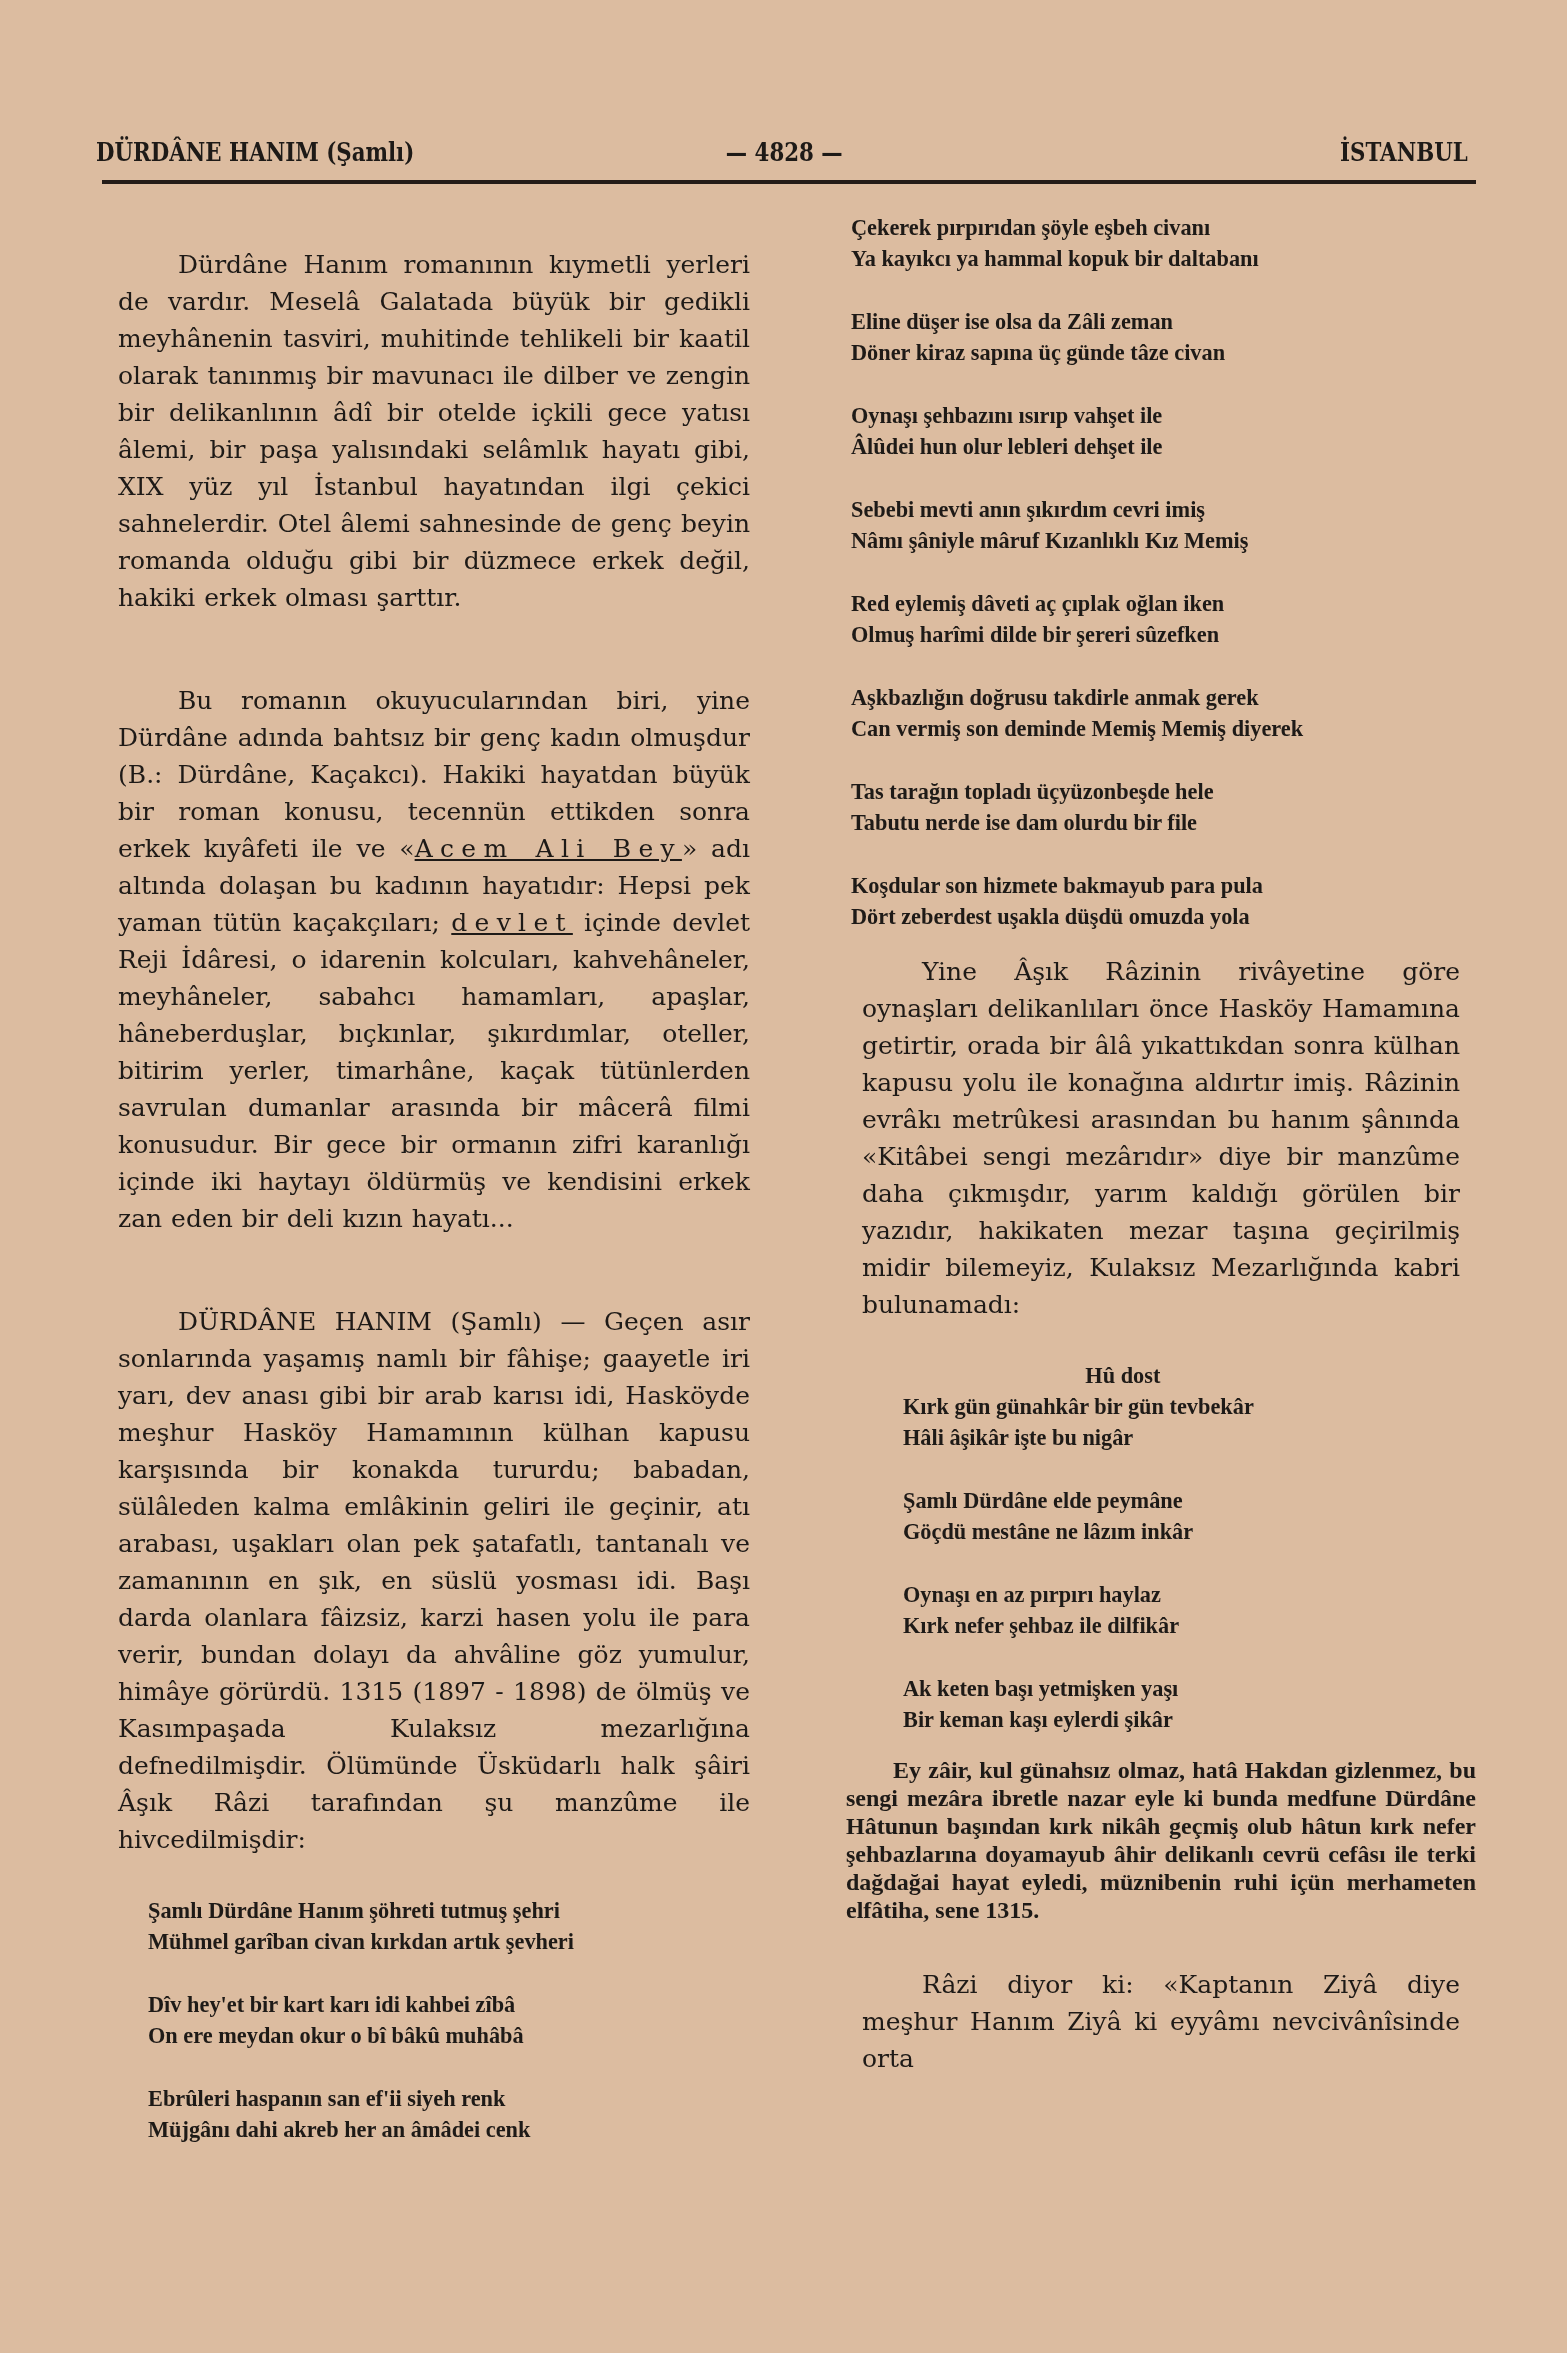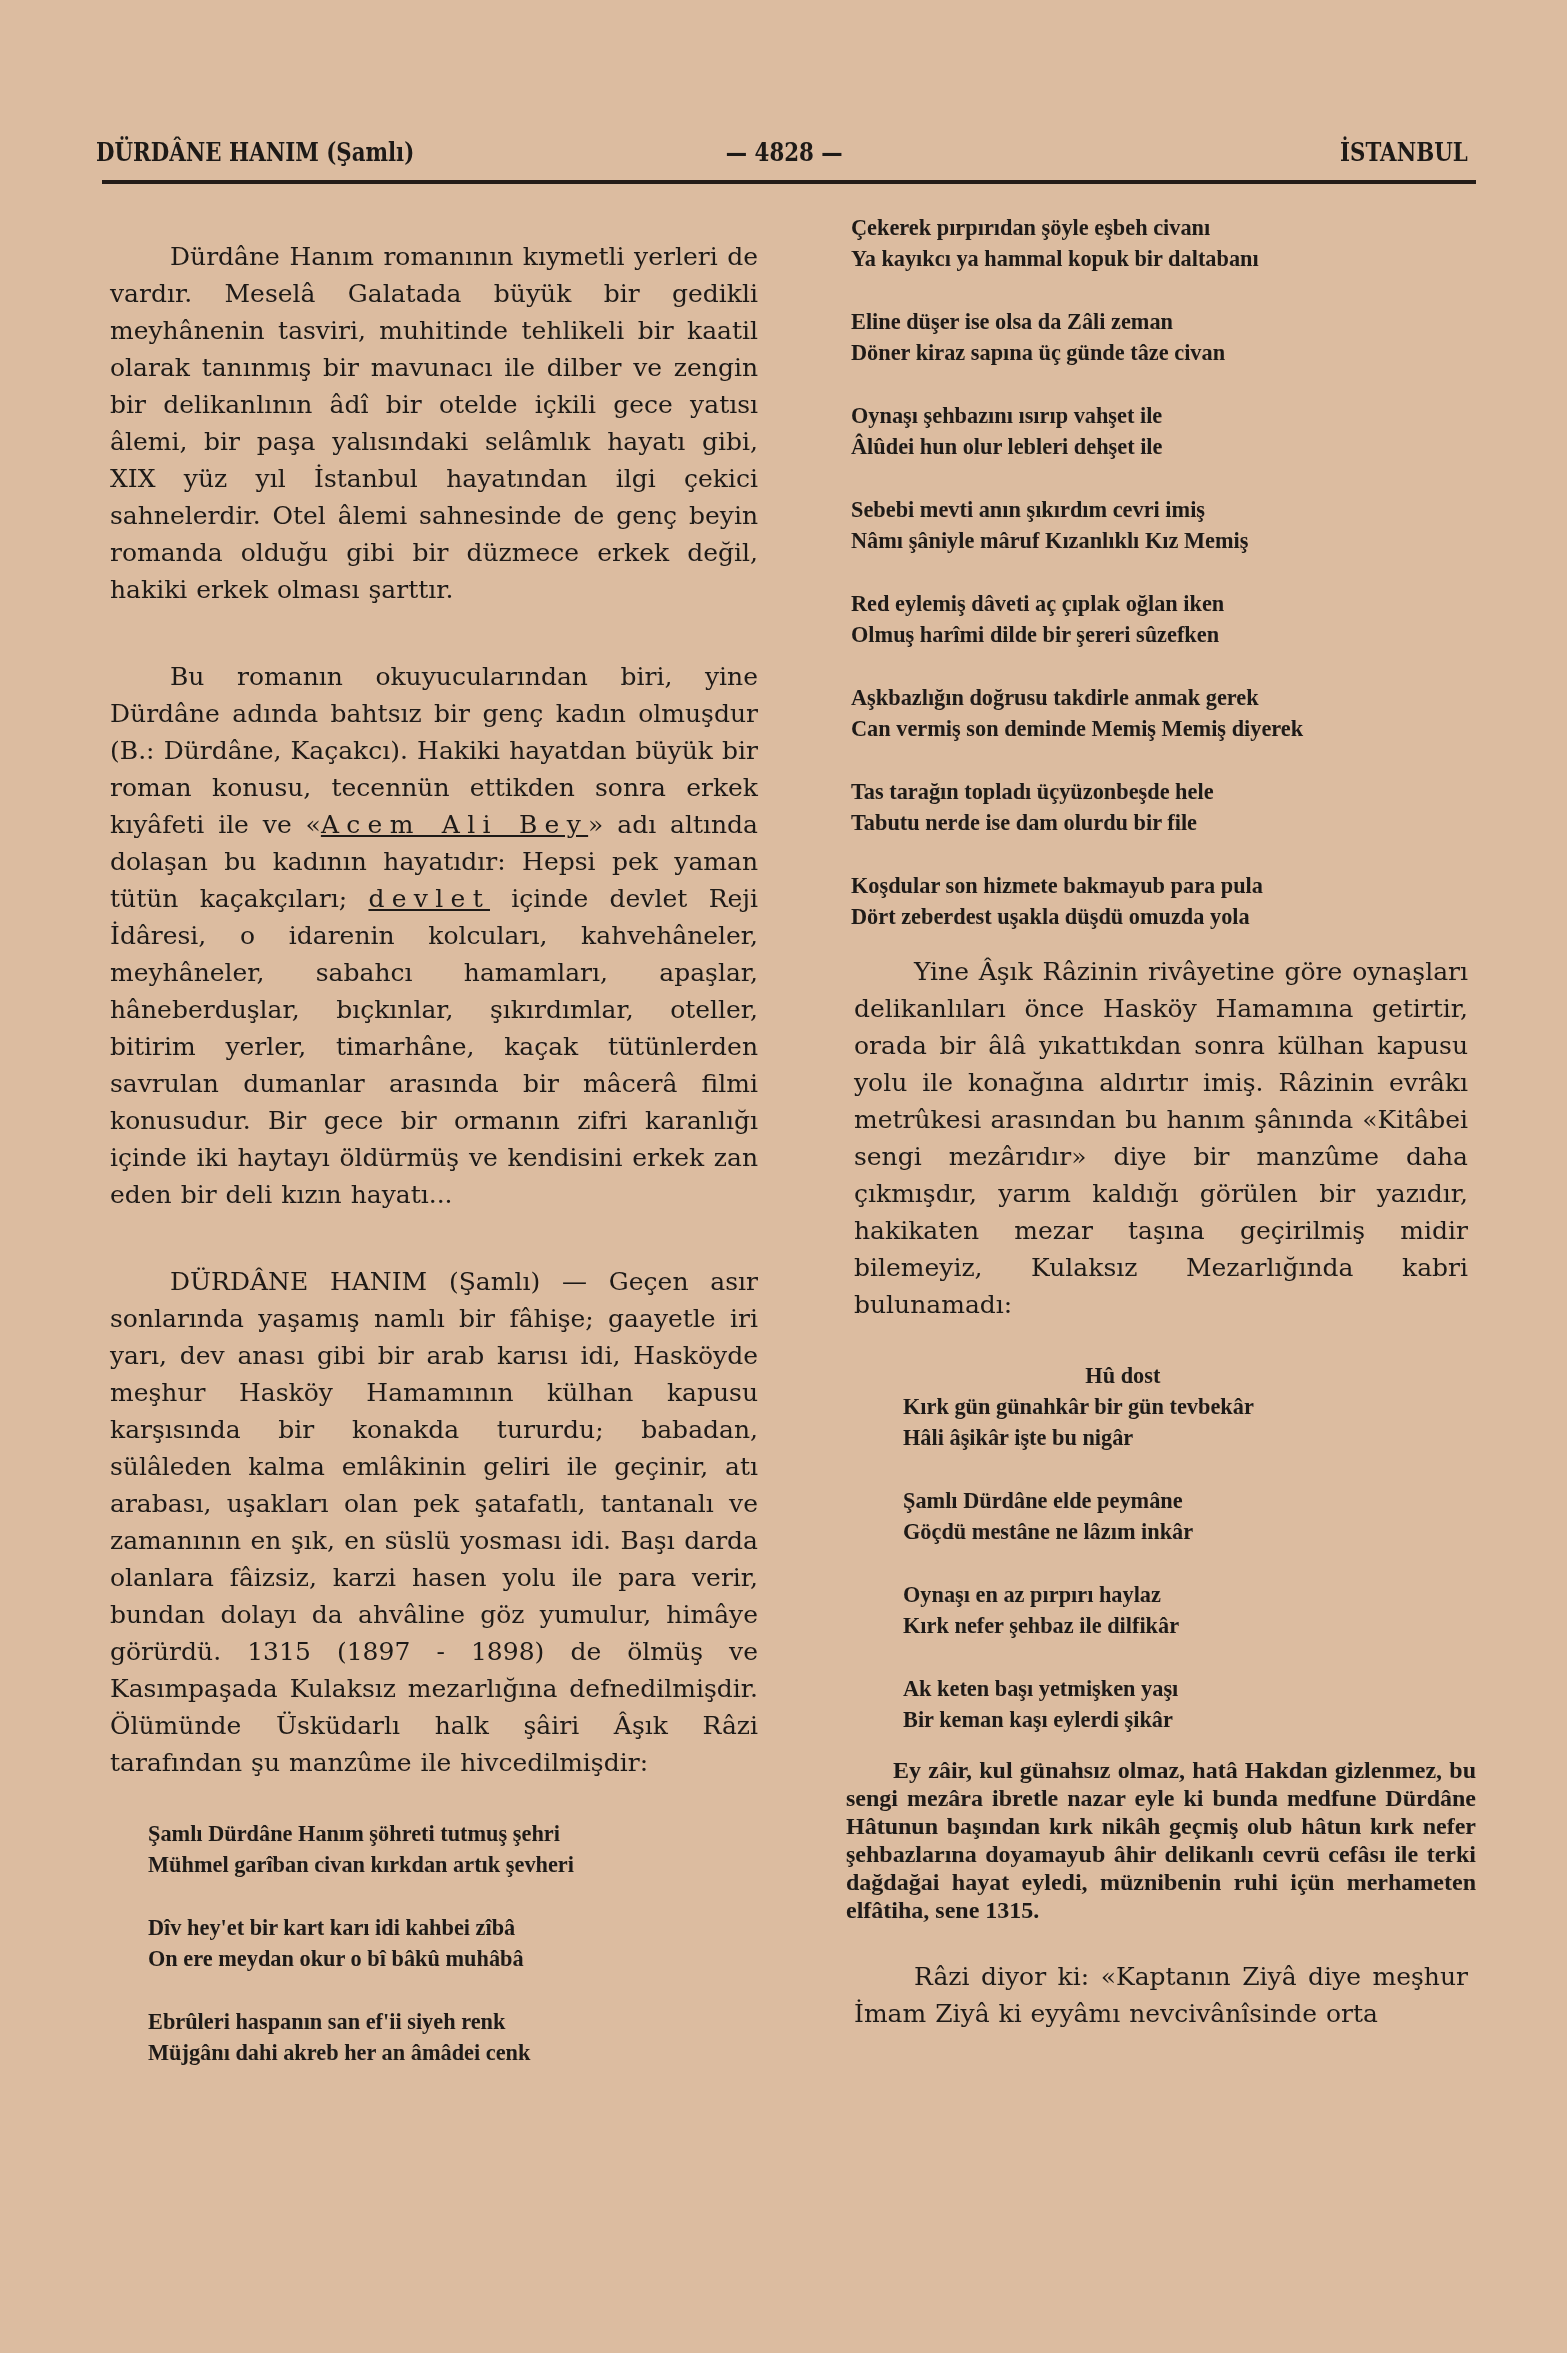--- a/index.html
+++ b/index.html
@@ -33,21 +33,21 @@
   }
   .col {
     position: absolute;
     text-align: justify;
   }
   .col-left { left: 102px; top: 230px; width: 664px; }
   .col-right { left: 846px; top: 212px; width: 630px; }
   .para {
     font-family: "DejaVu Serif", serif;
     font-size: 25px; line-height: 37px;
-    margin: 8px;
+    margin: 16px;
     text-indent: 60px;
     word-spacing: 1px;
   }
   .p-gap { height: 34px; }
   .lemma { font-weight: normal; }
   .spaced { letter-spacing: 7.3px; text-decoration: underline; }
   .poem {
     font-family: "Liberation Serif", serif;
     font-weight: bold;
     font-size: 24px; line-height: 31px;
@@ -154,15 +154,15 @@
         <div>Kırk nefer şehbaz ile dilfikâr</div>
       </div>
     <div class="stanza" style="margin-bottom:21px">
         <div>Ak keten başı yetmişken yaşı</div>
         <div>Bir keman kaşı eylerdi şikâr</div>
       </div>
   </div>
 
   <p class="epitaph">Ey zâir, kul günahsız olmaz, hatâ Hakdan gizlenmez, bu sengi mezâra ibretle nazar eyle ki bunda medfune Dürdâne Hâtunun başından kırk nikâh geçmiş olub hâtun kırk nefer şehbazlarına doyamayub âhir delikanlı cevrü cefâsı ile terki dağdağai hayat eyledi, müznibenin ruhi içün merhameten elfâtiha, sene 1315.</p>
   <div style="height:26px"></div>
-  <p class="para">Râzi diyor ki: «Kaptanın Ziyâ diye meşhur İmam Ziyâ ki eyyâmı nevcivânîsinde orta</p>
+  <p class="para">Râzi diyor ki: «Kaptanın Ziyâ diye meşhur Hanım Ziyâ ki eyyâmı nevcivânîsinde orta</p>
 </div>
 
 
 </body></html>

